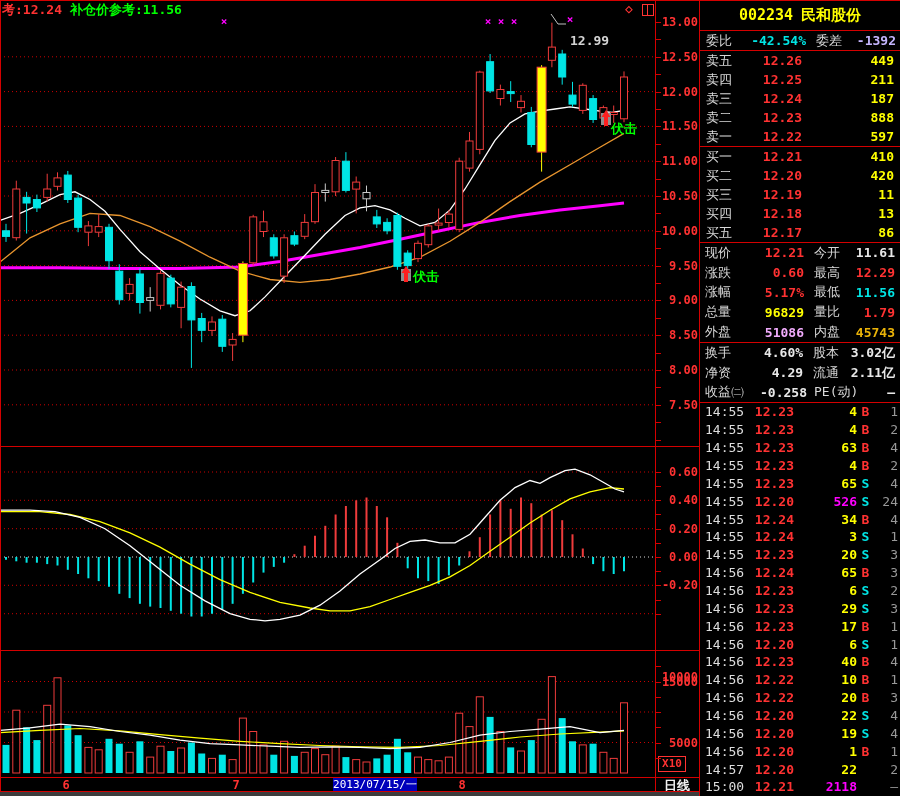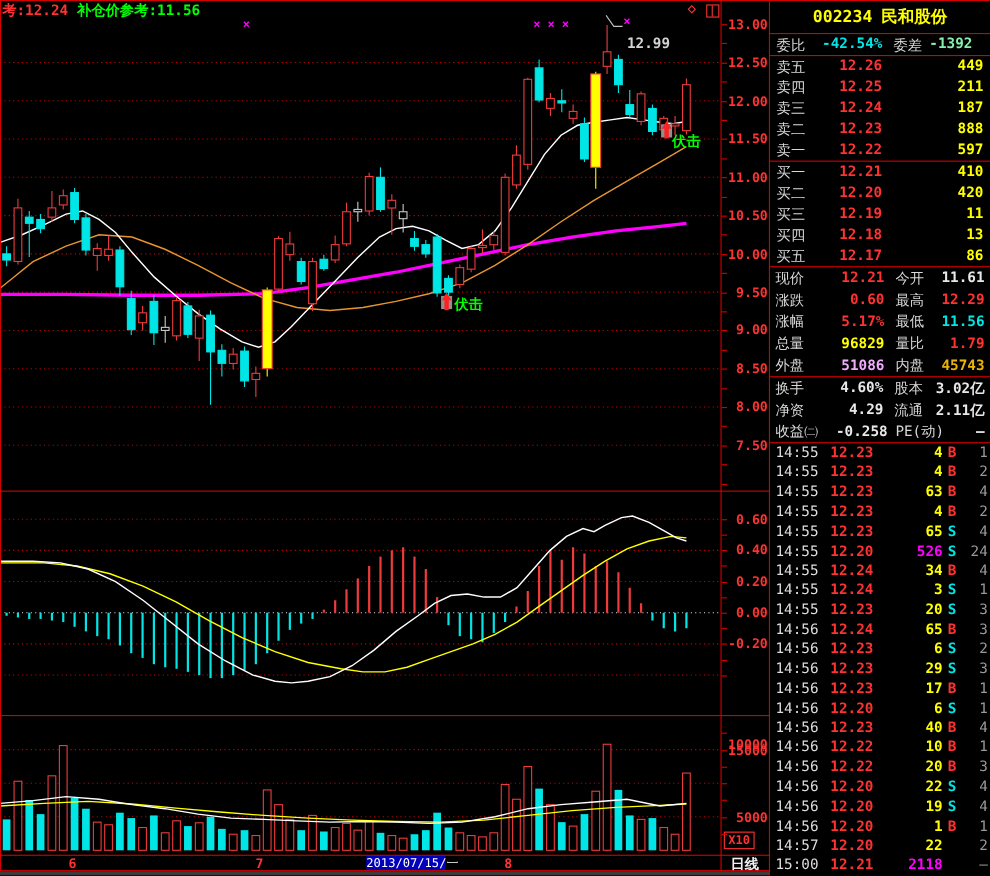--- a/index.html
+++ b/index.html
@@ -18,30 +18,30 @@
   #icon-split i{position:absolute;left:4px;top:0;width:1px;height:100%;background:#ff3232}
   #high-label{position:absolute;left:570px;top:33px;color:#d4d4d4;font-weight:bold;font-size:13px}
   .sig{position:absolute;color:#00ff00;font-weight:bold;font-size:13px;white-space:nowrap}
   #axis-col{position:absolute;left:656px;top:0;width:44px;height:792px}
   .axis-label{position:absolute;right:2px;color:#ff3232;font-weight:bold;font-size:12px;line-height:14px;white-space:nowrap}
   .tickmark{position:absolute;left:0;width:5px;height:1px;background:#d40000}
   #x10-box{position:absolute;left:2px;top:756px;width:28px;height:16px;border:1px solid #ff3232;color:#ff3232;font-size:11px;font-weight:bold;text-align:center;line-height:14px}
   #cycle{position:absolute;left:8px;top:777px;color:#f0f0f0;font-weight:bold;font-size:13px}
   #xaxis-strip{position:absolute;left:0;top:777px;width:656px;height:15px}
   .month-label{position:absolute;top:1px;color:#ff3232;font-weight:bold;font-size:12px;transform:translateX(-50%)}
-  #date-box{position:absolute;left:333px;top:1px;width:72px;height:13px;background:#0000bb;color:#fff;font-size:11px;line-height:13px;text-align:center;white-space:nowrap}
+  #date-box{position:absolute;left:333px;top:1px;width:84px;height:13px;background:#0000bb;color:#fff;font-size:11px;line-height:13px;text-align:center;white-space:nowrap}
   #bottom-strip{position:absolute;left:0;top:792px;width:700px;height:4px;background:#3c3c3c}
   #right-panel{position:absolute;left:700px;top:0;width:200px;height:796px;background:#000}
   #rp-title{position:absolute;top:0;width:100%;height:30px;display:flex;align-items:center;justify-content:center;gap:8px;color:#ffff00;font-weight:bold;font-size:15px}
   .rp-row{display:flex;align-items:center;font-size:13px;white-space:nowrap}
   #weibi{position:absolute;top:31px;width:100%;height:19px}
   .wlab{padding-left:6px;width:42px;color:#d8d8d8}
   .wval{width:64px;text-align:right;color:#00e5e5;font-weight:bold}
   .wlab2{padding-left:10px;width:44px;color:#d8d8d8}
-  .wval2{flex:1;text-align:right;padding-right:16px;color:#86efac;font-weight:bold}
+  .wval2{flex:1;text-align:right;padding-right:4px;color:#c4b5fd;font-weight:bold}
   .rp-sec{position:absolute;width:100%;display:flex;flex-direction:column}
   .rp-sec .rp-row{flex:1}
   #asks{top:51px;height:95px}
   #bids{top:147px;height:95px}
   #info1{top:243px;height:99px}
   #info2{top:343px;height:59px}
   #ticks{top:403px;height:393px}
   .lab{padding-left:6px;width:46px;color:#d8d8d8}
   .prc{width:56px;text-align:right;color:#ff3232;font-weight:bold}
   .vol{flex:1;text-align:right;padding-right:6px;color:#ffff00;font-weight:bold}

